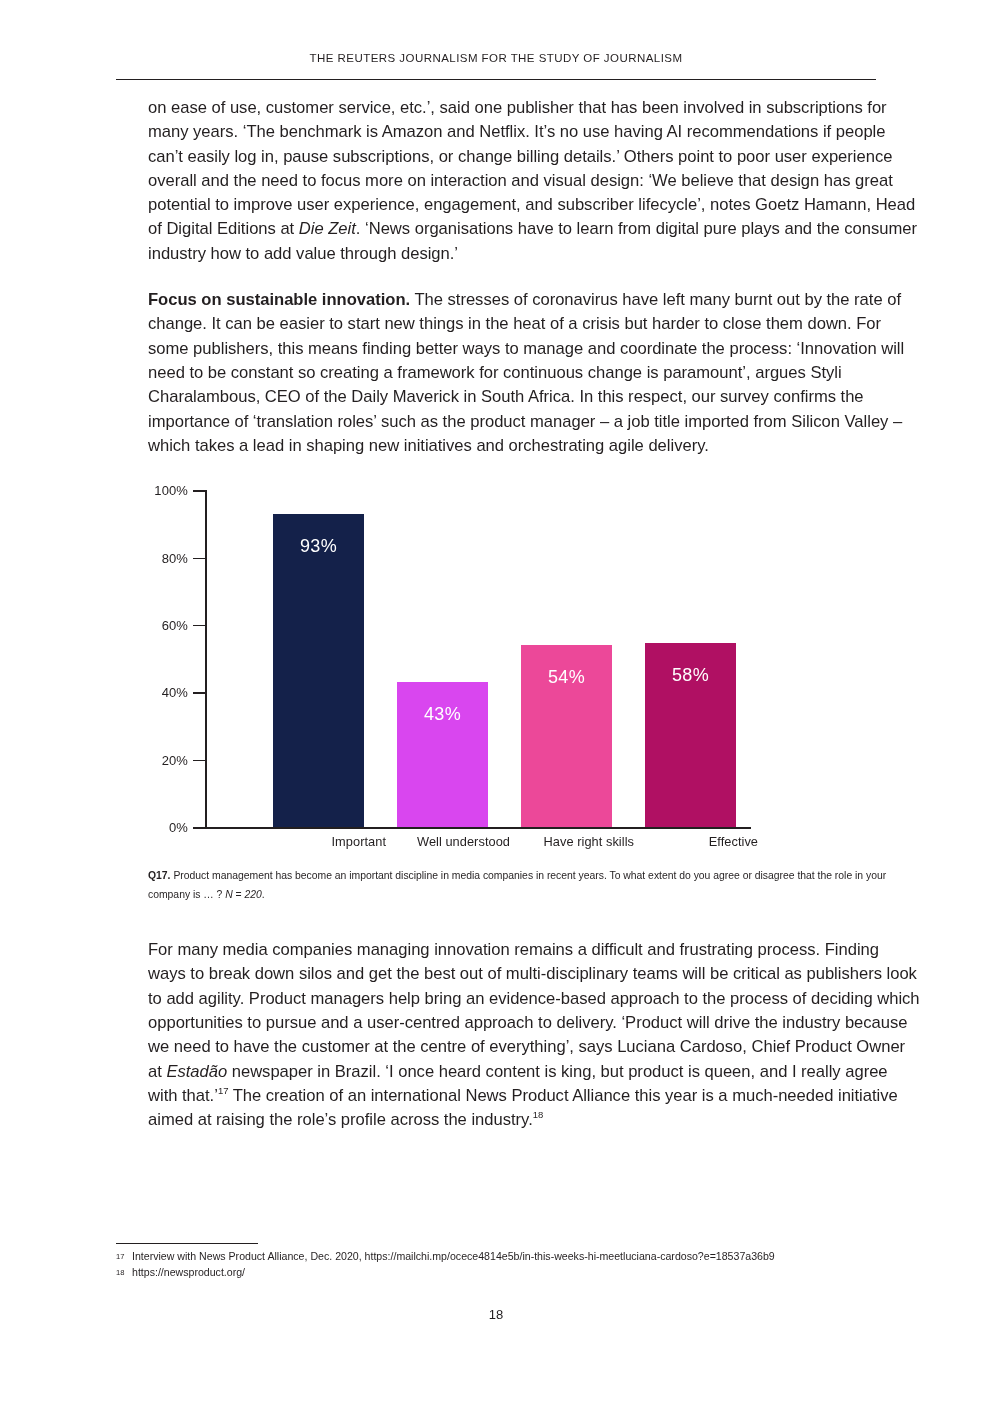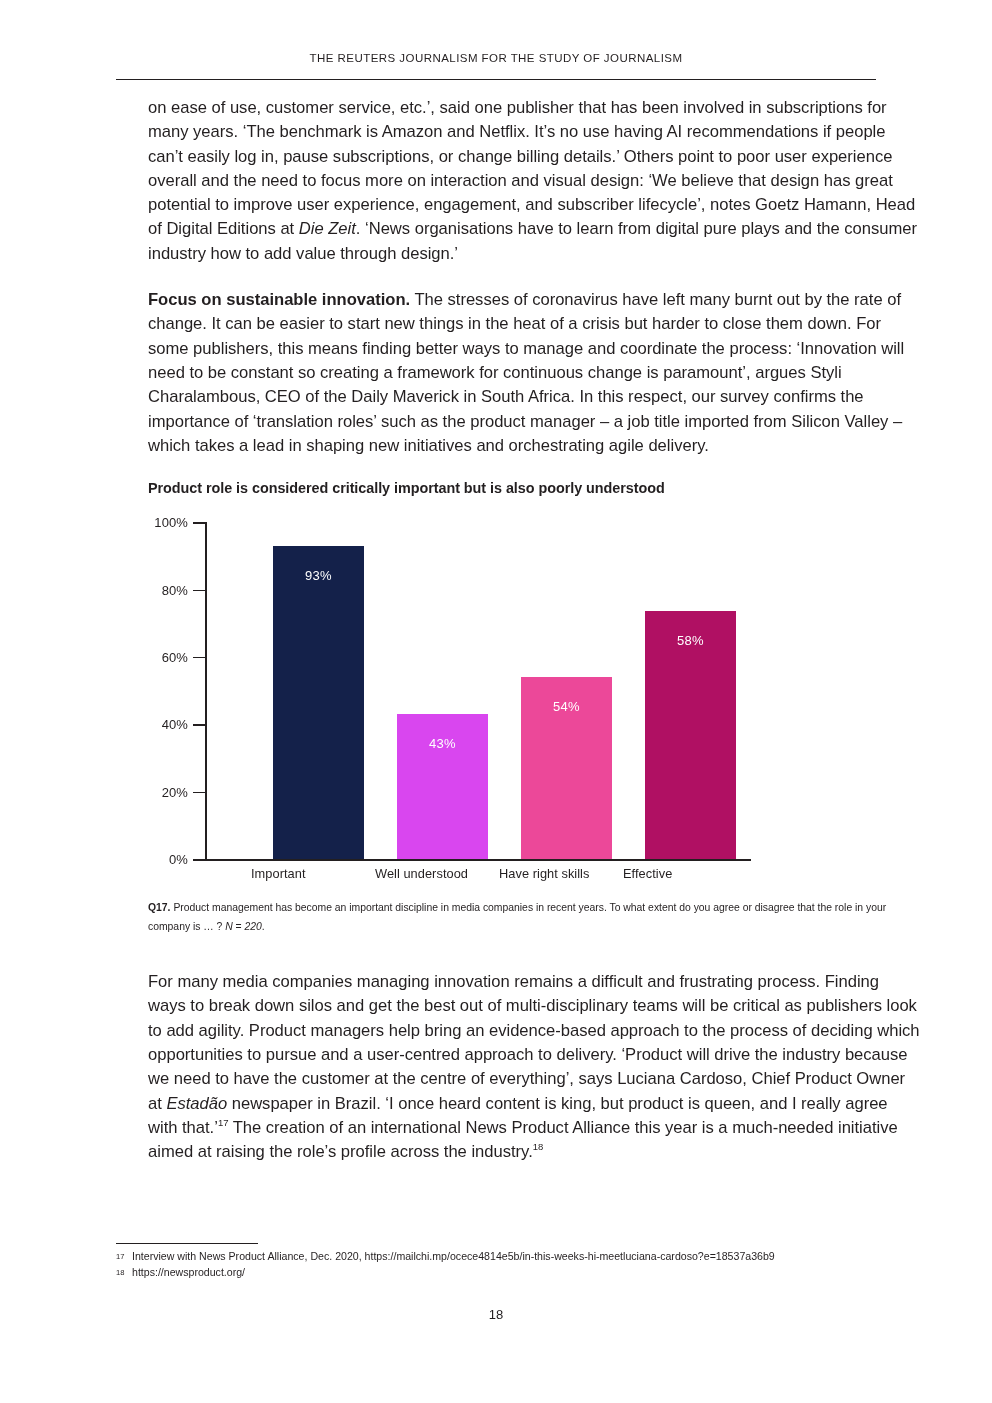--- a/index.html
+++ b/index.html
@@ -119,27 +119,27 @@
   .bar {
     position: absolute;
     bottom: 33px;       
   }
   .bar-label {
     position: absolute;
     left: 0;
     width: 100%;
     text-align: center;
     color: #ffffff;
-    font-size: 13px;
+    font-size: 18px;
     letter-spacing: 0.3px;
   }
   .cat-label {
     position: absolute;
     top: 354px;
-    text-align: left;
+    text-align: right;
     font-size: 12.8px;
     color: #231f20;
     letter-spacing: 0.05px;
   }
 
   .source-note {
     margin: 6px 0 0 0;
     font-size: 10.4px;
     line-height: 19px;
     color: #231f20;
@@ -196,21 +196,20 @@
 <div class="page">
 
   <div class="running-head">THE REUTERS JOURNALISM FOR THE STUDY OF JOURNALISM</div>
   <div class="head-rule"></div>
 
   <div class="content">
 
     <p class="body">on ease of use, customer service, etc.’, said one publisher that has been involved in subscriptions for many years. ‘The benchmark is Amazon and Netflix. It’s no use having AI recommendations if people can’t easily log in, pause subscriptions, or change billing details.’ Others point to poor user experience overall and the need to focus more on interaction and visual design: ‘We believe that design has great potential to improve user experience, engagement, and subscriber lifecycle’, notes Goetz Hamann, Head of Digital Editions at <i>Die Zeit</i>. ‘News organisations have to learn from digital pure plays and the consumer industry how to add value through design.’</p>
     <p class="body"><b>Focus on sustainable innovation.</b> The stresses of coronavirus have left many burnt out by the rate of change. It can be easier to start new things in the heat of a crisis but harder to close them down. For some publishers, this means finding better ways to manage and coordinate the process: ‘Innovation will need to be constant so creating a framework for continuous change is paramount’, argues Styli Charalambous, CEO of the Daily Maverick in South Africa. In this respect, our survey confirms the importance of ‘translation roles’ such as the product manager – a job title imported from Silicon Valley – which takes a lead in shaping new initiatives and orchestrating agile delivery.</p>
 
-    <div class="fig-title">Product role is considered critically important but is also poorly understood</div>
 
     <div class="chart-wrap">
       <div class="y-axis"></div>
       <div class="x-axis"></div>
       <div id="chart-ticks">
           <div class="tick" style="top: 347px;"></div>
           <div class="ytick-label" style="top: 347px; left: -18px; right: auto;">0%</div>
           <div class="tick" style="top: 279.6px;"></div>
           <div class="ytick-label" style="top: 279.6px; left: -18px; right: auto;">20%</div>
           <div class="tick" style="top: 212.2px;"></div>
@@ -225,21 +224,21 @@
       <div id="chart-bars">
           <div class="bar" style="left: 125px; width: 91px; height: 313.41px; background: rgb(20, 33, 74);">
             <div class="bar-label" style="top: 22px;">93%</div>
           </div>
           <div class="bar" style="left: 249px; width: 91px; height: 144.91px; background: #d946ef;">
             <div class="bar-label" style="top: 22px;">43%</div>
           </div>
           <div class="bar" style="left: 373px; width: 91px; height: 181.98px; background: #ec4899;">
             <div class="bar-label" style="top: 22px;">54%</div>
           </div>
-          <div class="bar" style="left: 497px; width: 91px; height: 248px; background: rgb(176, 16, 99);">
+          <div class="bar" style="left: 497px; width: 91px; height: 184px; background: rgb(176, 16, 99);">
             <div class="bar-label" style="top: 22px;">58%</div>
           </div>
         </div>
       <div id="chart-cats">
           <div class="cat-label" style="left: 103px; width: 135px;">Important</div>
           <div class="cat-label" style="left: 227px; width: 135px;">Well understood</div>
           <div class="cat-label" style="left: 351px; width: 135px;">Have right skills</div>
           <div class="cat-label" style="left: 475px; width: 135px;">Effective</div>
         </div>
     </div>

